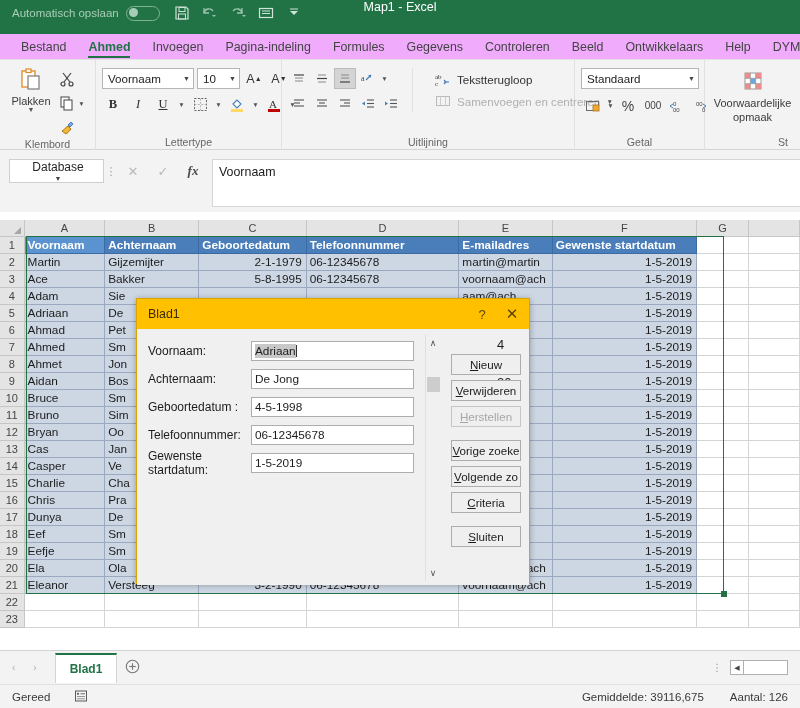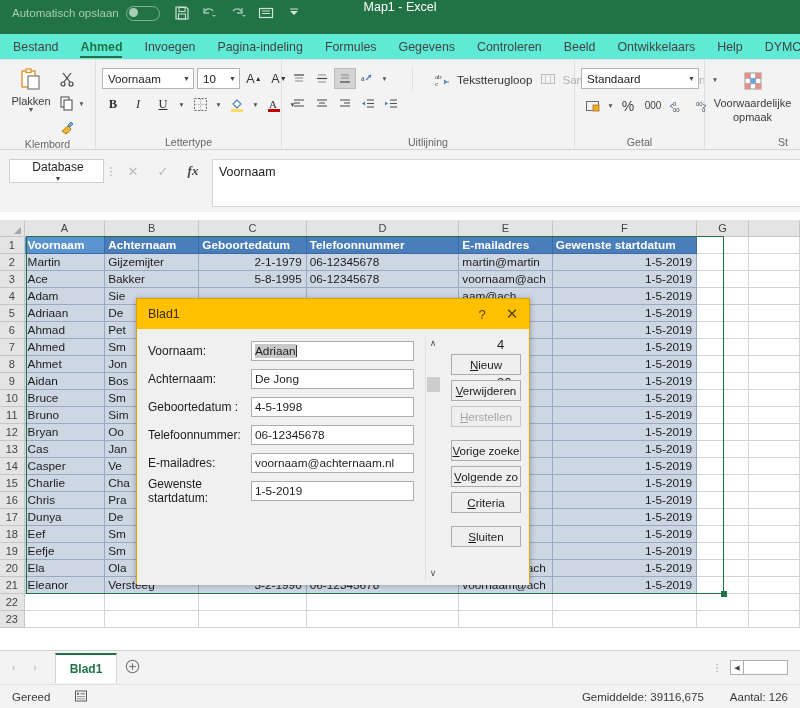--- a/index.html
+++ b/index.html
@@ -37,22 +37,22 @@
     color:#d8ead f; color:#cfe3d8;
   }
   .qat-btn svg{ display:block; }
   .win-title{
     position:absolute; left:0; right:0; text-align:center;
     font-size:12.5px; color:#fff; pointer-events:none;
   }
 
   
   .tabbar{
-    height:26px; background:#5eead4; display:flex; align-items:flex-end;
-    padding-left:2px; border-bottom:1px solid #e2e2e2;
+    height:26px; background:#f0abfc; display:flex; align-items:flex-end;
+    padding-left:10px; border-bottom:1px solid #e2e2e2;
     position:relative;
   }
   .tab{
     padding:3px 11px 5px 11px; font-size:12.4px; color:#444;
     position:relative; white-space:nowrap; cursor:default;
   }
   .tab.active{ color:#217346; font-weight:600; }
   .tab.active::after{
     content:""; position:absolute; left:11px; right:11px; bottom:1px;
     height:2.5px; background:#217346;
@@ -468,21 +468,21 @@
           <div class="al-btn">
             <svg width="15" height="13" viewBox="0 0 15 13">
                 <line x1="6" y1="3" x2="13" y2="3" stroke="#555" stroke-width="1.1"></line>
                 <line x1="6" y1="6.5" x2="13" y2="6.5" stroke="#555" stroke-width="1.1"></line>
                 <line x1="6" y1="10" x2="13" y2="10" stroke="#555" stroke-width="1.1"></line>
                 <path d="M1 4.5l3 2-3 2z" fill="#4a7ebb"></path>
               </svg>
           </div>
         </div>
       </div>
-      <div style="display:flex;flex-direction:row; padding-left:18px; border-left:1px solid #e0e0e0; margin-left:10px;">
+      <div style="display:flex;flex-direction:column; padding-left:18px; border-left:1px solid #e0e0e0; margin-left:10px;">
         <div class="wide-btn">
           <svg width="17" height="15" viewBox="0 0 17 15">
               <text x="0" y="7" font-size="7" fill="#333" font-family="serif">ab</text>
               <text x="0" y="14" font-size="7" fill="#333" font-family="serif">c</text>
               <path d="M9 10h5" stroke="#4a7ebb" stroke-width="1.1"></path>
               <path d="M9 12l2-2-2-2" fill="none" stroke="#4a7ebb" stroke-width="1.1"></path>
             </svg>
           <span>Tekstterugloop</span>
         </div>
         <div class="wide-btn dis">
@@ -864,24 +864,20 @@
         </div>
         <div class="frow">
           <div class="flabel">Geboortedatum :</div>
           <div class="finput">4-5-1998</div>
         </div>
         <div class="frow">
           <div class="flabel">Telefoonnummer:</div>
           <div class="finput">06-12345678</div>
         </div>
         <div class="frow">
-          <div class="flabel">E-mailadres:</div>
-          <div class="finput">voornaam@achternaam.nl</div>
-        </div>
-        <div class="frow">
           <div class="flabel">Gewenste startdatum:</div>
           <div class="finput">1-5-2019</div>
         </div>
       </div>
 
     <div class="dlg-scroll">
       <div class="ar-btn">∧</div>
       <div class="scroll-thumb"></div>
       <div class="scroll-fill"></div>
       <div class="ar-btn">∨</div>

